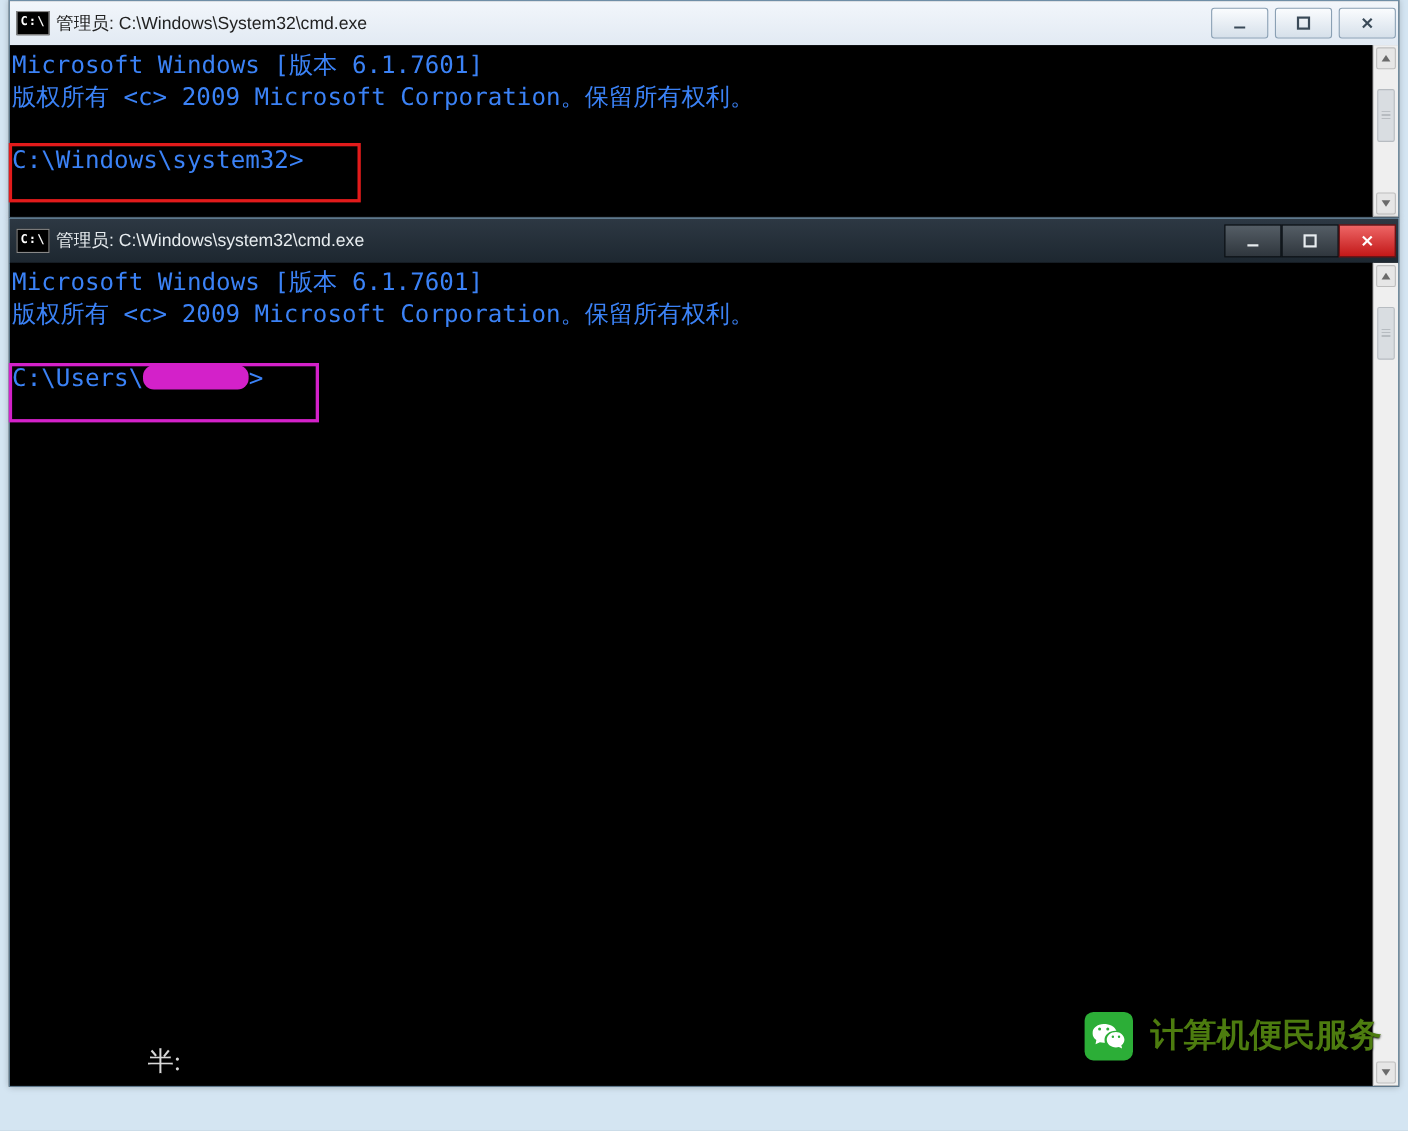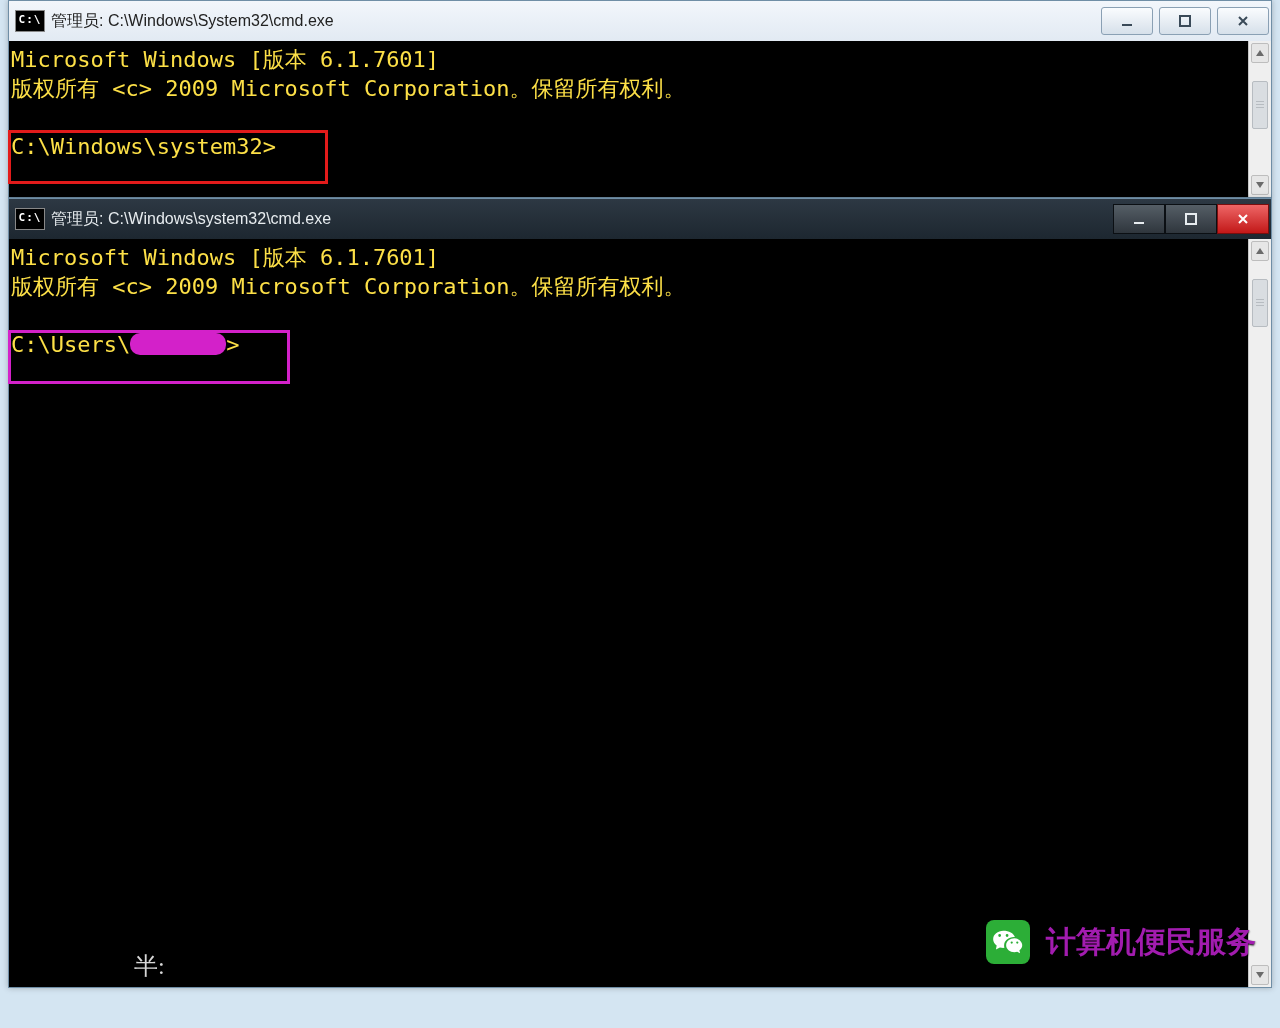--- a/index.html
+++ b/index.html
@@ -13,34 +13,34 @@
   .title-spacer{flex:1}
   .win-btns{display:flex;margin-right:2px}
   .win-btn{width:50px;height:26px;border:1px solid #8aa0b4;border-radius:3px;margin-left:6px;background:linear-gradient(#fafcfe,#d6e0ea);display:flex;align-items:center;justify-content:center;color:#3a4a58}
   .win-btn svg{width:14px;height:14px;stroke:#3a4a58;stroke-width:2;fill:none}
   #win-bottom .win-btns .win-btn{border-radius:0;height:28px;width:50px;margin-left:0;border:1px solid #0b0f13}
   #win-bottom .win-btn.min,#win-bottom .win-btn.max{background:linear-gradient(#555e66,#2f363d);color:#e7ecef}
   #win-bottom .win-btn.min svg,#win-bottom .win-btn.max svg{stroke:#e7ecef}
   #win-bottom .win-btn.close{background:linear-gradient(#e66,#c21818);border-color:#7a0d0d}
   #win-bottom .win-btn.close svg{stroke:#fff}
   .client{position:absolute;left:0;right:0;top:40px;bottom:0;display:flex}
-  .term{flex:1;background:#000;color:#fde047;font:400 22px/29px "Consolas","SimSun",monospace;white-space:pre;padding:4px 0 0 2px;overflow:hidden}
+  .term{flex:1;background:#000;color:#3b82f6;font:400 22px/29px "Consolas","SimSun",monospace;white-space:pre;padding:4px 0 0 2px;overflow:hidden}
   .scrollbar{width:22px;background:#efefef;border-left:1px solid #c7c7c7;position:relative}
   .sb-arrow{position:absolute;left:2px;right:2px;height:18px;background:#e6e6e6;border:1px solid #bdbdbd;border-radius:2px;display:flex;align-items:center;justify-content:center}
   .sb-arrow.up{top:2px}
   .sb-arrow.down{bottom:2px}
   .sb-arrow svg{width:10px;height:10px;fill:#6a6a6a}
   .sb-grip{position:absolute;left:3px;right:3px;top:40px;height:46px;background:#d9dde1;border:1px solid #b7bcc1;border-radius:2px}
   .sb-grip::before{content:"";position:absolute;left:3px;right:3px;top:50%;height:8px;margin-top:-4px;background:repeating-linear-gradient(#b7bcc1 0 1px,transparent 1px 3px)}
   .hl{position:absolute;border:3px solid;pointer-events:none}
   #hl-red{border-color:#e21b1b;left:8px;top:130px;width:314px;height:48px}
   #hl-mag{border-color:#d321c9;left:8px;top:330px;width:276px;height:48px}
   .redact{display:inline-block;width:96px;height:22px;background:#d321c9;border-radius:10px;vertical-align:-3px}
   .ime{position:absolute;left:134px;bottom:50px;color:#d8d8d8;font:400 24px/24px "SimSun",serif}
-  .watermark{position:absolute;right:24px;bottom:64px;display:flex;align-items:center;color:#a21caf;font:700 30px/30px "Microsoft YaHei",sans-serif;text-shadow:0 1px 2px #000}
+  .watermark{position:absolute;right:24px;bottom:64px;display:flex;align-items:center;color:#4d7c0f;font:700 30px/30px "Microsoft YaHei",sans-serif;text-shadow:0 1px 2px #000}
   .wm-icon{width:44px;height:44px;border-radius:8px;background:#2cae37;margin-right:16px;display:flex;align-items:center;justify-content:center}
   .wm-icon svg{width:30px;height:26px;fill:#fff}
 </style>
 </head>
 <body>
 
 <div id="win-top" class="window">
   <div class="titlebar">
     <div class="app-icon">C:\</div>
     <div class="title-text">管理员: C:\Windows\System32\cmd.exe</div>

